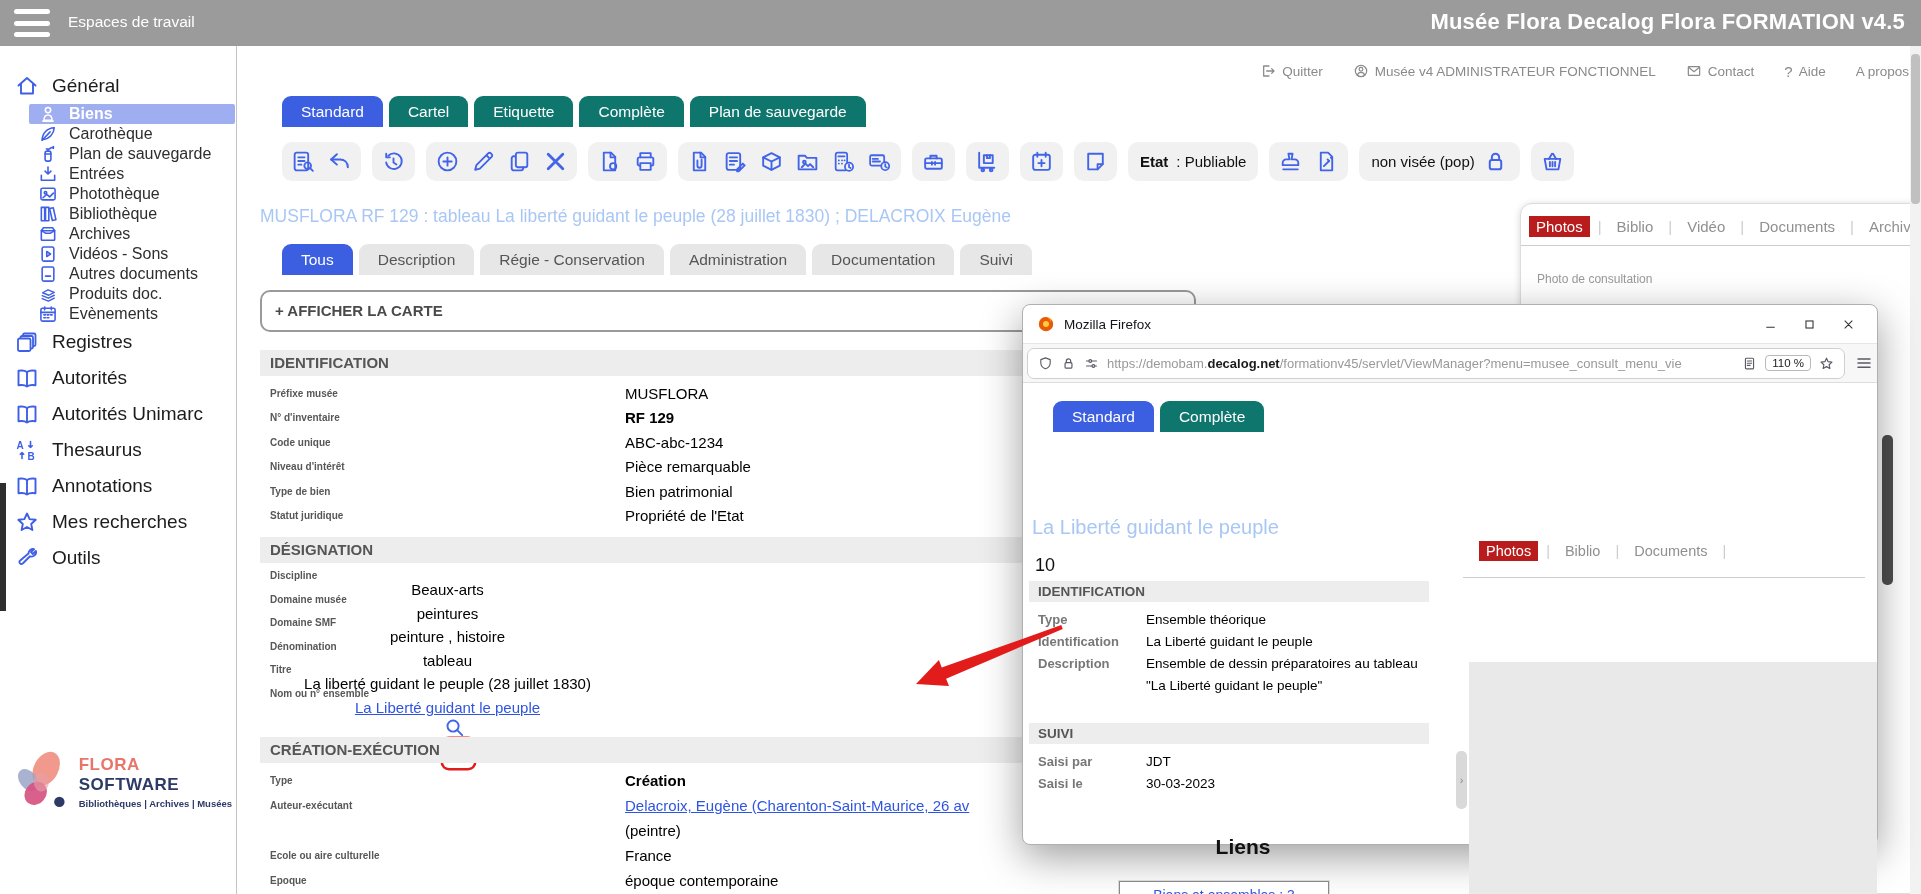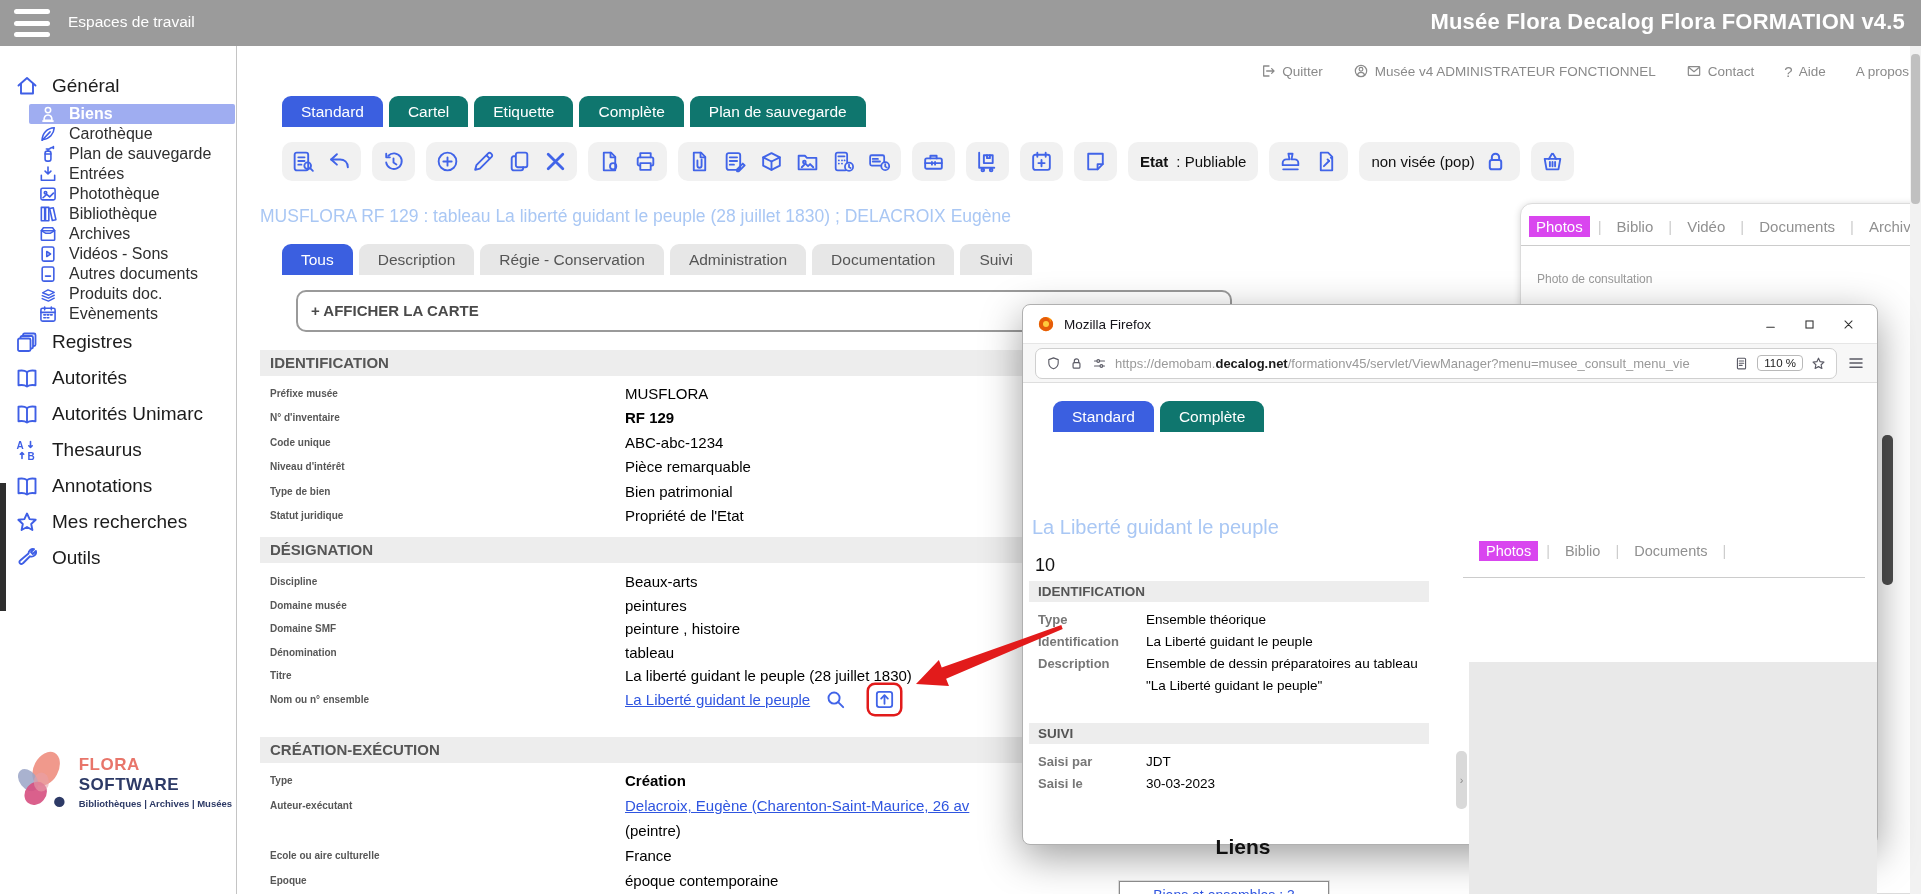--- a/index.html
+++ b/index.html
@@ -34,50 +34,50 @@
   .dark .tab.off{background:#0f766e;}
   .lite .tab.off{background:#e7e7e7;color:#555;}
   
   .toolbar{position:absolute;left:282px;top:142px;display:flex;gap:11px;align-items:center;}
   .tgroup{background:#f1f1f1;border-radius:10px;height:39px;display:flex;align-items:center;padding:0 9px;gap:11px;}
   .tgroup.txt{font-size:15px;color:#111;gap:8px;padding:0 12px;white-space:nowrap;}
   .ticon{width:25px;height:25px;color:#4164e8;flex-shrink:0;}
   .ticon.f{width:23px;height:23px;}
   
   .rec-header{position:absolute;left:260px;top:206px;font-size:17.5px;color:#a9c7f4;white-space:nowrap;}
-  .map-box{position:absolute;left:260px;top:290px;width:936px;height:42px;border:2px solid #9a9a9a;border-radius:10px;box-sizing:border-box;font-size:15px;font-weight:bold;color:#4a4a4a;line-height:38px;padding-left:13px;background:#fff;margin-left:36px;}
+  .map-box{position:absolute;left:260px;top:290px;width:936px;height:42px;border:2px solid #9a9a9a;border-radius:10px;box-sizing:border-box;font-size:15px;font-weight:bold;color:#4a4a4a;line-height:38px;padding-left:13px;background:#fff;}
   .sec-bar{position:absolute;left:260px;width:1218px;height:26px;background:#ededed;font-size:15px;font-weight:bold;color:#555;line-height:26px;padding-left:10px;box-sizing:border-box;}
   .fields{position:absolute;left:270px;}
   .frow{display:flex;align-items:center;height:24.5px;}
-  #desig-fields .frow{height:23.5px;}
+  #desig-fields .frow{height:23.5px;flex-direction:column;}
   #crea-fields .frow{height:25px;}
   .flabel{width:355px;font-size:10px;font-weight:bold;color:#575757;flex-shrink:0;}
   .fvalue{font-size:15px;color:#000;white-space:nowrap;}
   .fvalue.b{font-weight:bold;}
   .fvalue.link{color:#2f55e0;text-decoration:underline;cursor:pointer;}
   .iwrap{display:inline-flex;margin-left:14px;align-items:center;}
   .iwrap.hl-red{box-shadow:0 0 0 2.5px #e21b1b;border-radius:6px;padding:3px 4px;margin-left:22px;}
   
   .panel{position:absolute;left:1520px;top:203px;width:401px;height:691px;background:#fff;border:1px solid #dcdcdc;border-radius:12px 0 0 0;box-shadow:0 1px 7px rgba(0,0,0,.16);z-index:2;box-sizing:border-box;}
   .ptabs{padding:14px 0 0 8px;font-size:15px;color:#909090;white-space:nowrap;}
   .ptab{padding:2px 7px;}
-  .ptab.on{background:#d946ef;color:#fff;}
+  .ptab.on{background:#b91c1c;color:#fff;}
   .psep{color:#ccc;margin:0 8px;}
   .pdivide{border-bottom:1px solid #ccc;margin-top:10px;}
   .pheading{font-size:12px;color:#999;padding:26px 0 0 16px;}
   .dark-thumb{position:absolute;left:1882px;top:435px;width:11px;height:150px;background:#4f4f4f;border-radius:5px;z-index:3;}
   .page-scroll{position:absolute;right:0;top:46px;width:11px;bottom:0;background:#f2f2f2;z-index:6;}
   .page-thumb{position:absolute;left:1px;top:8px;width:9px;height:150px;background:#c0c0c0;border-radius:4px;}
   
   .popup{position:absolute;left:1022px;top:304px;width:856px;height:541px;background:#fff;border:1px solid #b0b0b0;border-radius:8px;box-shadow:0 12px 40px rgba(0,0,0,.38);z-index:10;box-sizing:border-box;}
   .pp-titlebar{height:38px;display:flex;align-items:center;padding:0 14px;gap:9px;}
   .pp-title{font-size:13.5px;color:#15141a;flex:1;}
   .wbtn{width:30px;height:22px;display:flex;align-items:center;justify-content:center;color:#333;}
   .wbtn svg{width:13px;height:13px;}
-  .pp-urlrow{height:40px;background:#f7f7f7;border-top:1px solid #e6e6e6;border-bottom:1px solid #dedede;display:flex;align-items:center;padding:0 12px;gap:10px;box-sizing:border-box;}
+  .pp-urlrow{height:40px;background:#f7f7f7;border-top:1px solid #e6e6e6;border-bottom:1px solid #dedede;display:flex;align-items:center;padding:0 4px;gap:10px;box-sizing:border-box;}
   .url-field{flex:1;height:29px;background:#fff;border:1px solid #cfcfcf;border-radius:7px;display:flex;align-items:center;padding:0 10px;gap:8px;font-size:13px;overflow:hidden;}
   .uicn{width:15px;height:15px;color:#5b5b66;flex-shrink:0;}
   .url-text{white-space:nowrap;color:#999;flex:1;overflow:hidden;}
   .url-text b{color:#1b1b1b;font-weight:bold;}
   .zoom-badge{border:1px solid #b9b9b9;border-radius:4px;padding:1px 6px;font-size:11.5px;color:#222;background:#fff;white-space:nowrap;}
   .pp-body{position:relative;height:461px;}
   .pp-ltitle{position:absolute;left:9px;top:133px;font-size:20px;color:#a9c7f4;white-space:nowrap;}
   .pp-num{position:absolute;left:12px;top:172px;font-size:18px;color:#111;}
   .pp-bar{position:absolute;left:6px;width:400px;height:21px;background:#ededed;font-size:13.5px;font-weight:bold;color:#555;line-height:21px;padding-left:9px;box-sizing:border-box;}
   .pp-fields{position:absolute;left:15px;width:410px;}

